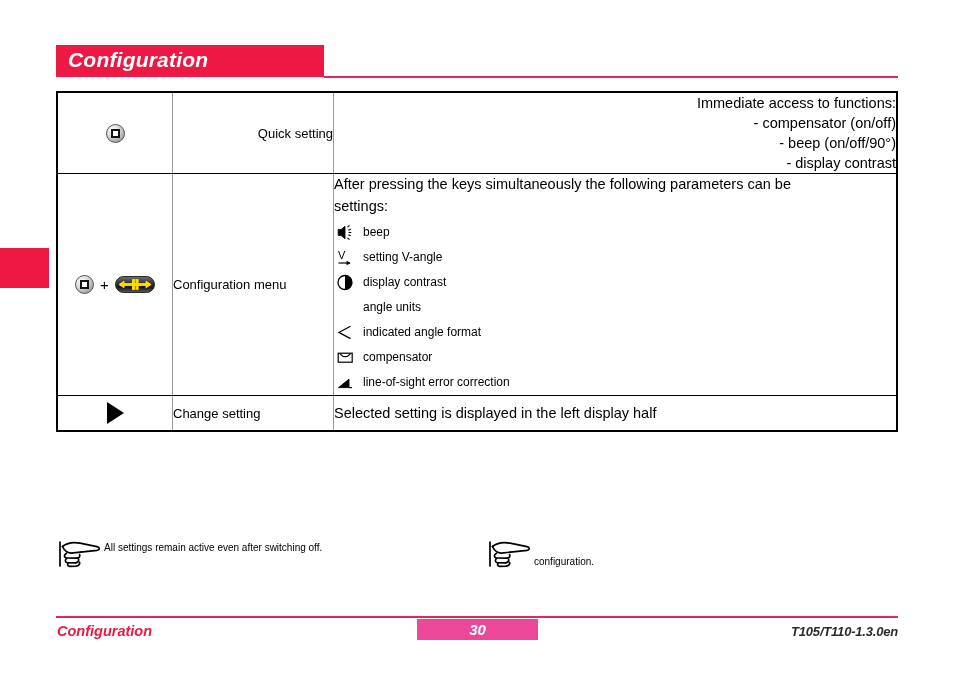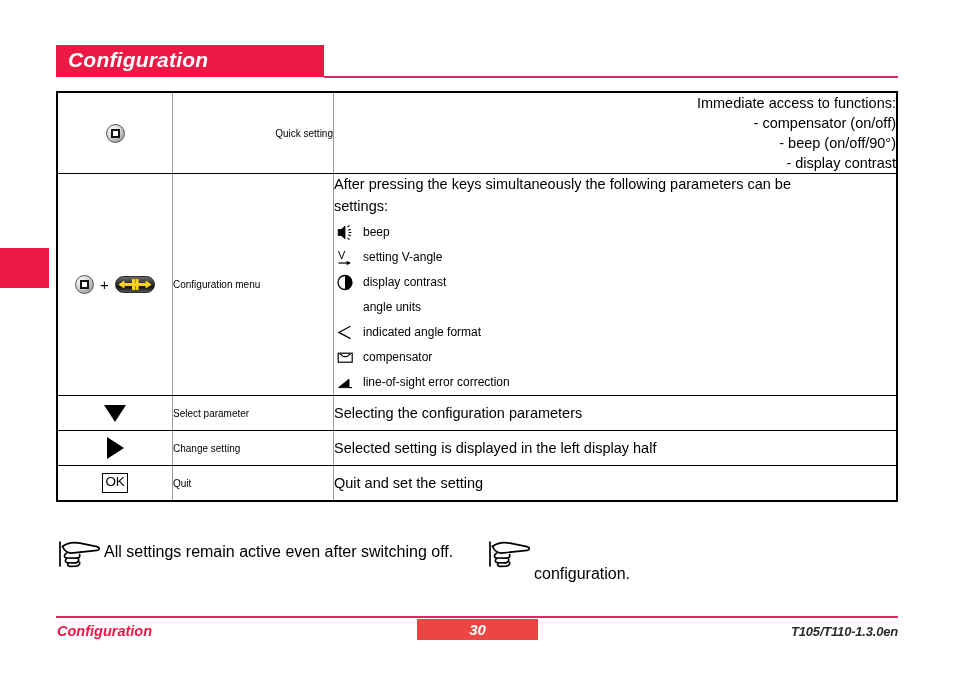--- a/index.html
+++ b/index.html
@@ -86,21 +86,21 @@
   .table tr:last-child td { border-bottom: none; }
 
   .col-icon {
     width: 114px;
     border-right: 1.2px solid #9a9a9a;
     text-align: center;
   }
   .col-label {
     width: 160px;
     border-right: 1.2px solid #9a9a9a;
-    font-size: 10px;
+    font-size: 13px;
     padding: 6px 0 6px 6px;
   }
   .col-desc {
     font-size: 14.5px;
     padding: 7px 8px 7px 5px;
     line-height: 1.38;
   }
 
   .desc-line { white-space: nowrap; }
   .desc-head { margin-bottom: 2px; }
@@ -217,21 +217,21 @@
     align-items: flex-start;
   }
   .note-1 { width: 430px; }
   .note-2 { width: 410px; }
   .note-hand {
     width: 46px;
     min-width: 46px;
     padding-top: 1px;
   }
   .note-text {
-    font-size: 16px;
+    font-size: 10px;
     line-height: 1.35;
     padding-top: 3px;
   }
 
   
   .footer-rule {
     position: absolute;
     left: 56px;
     top: 616px;
     width: 842px;
@@ -246,21 +246,21 @@
     font-weight: bold;
     font-style: italic;
     color: #ED1944;
   }
   .footer-page {
     position: absolute;
     left: 417px;
     top: 619px;
     width: 121px;
     height: 21px;
-    background: #ef4444;
+    background: #ec4899;
     color: #ffffff;
     font-size: 15px;
     font-weight: bold;
     font-style: italic;
     display: flex;
     align-items: center;
     justify-content: center;
   }
   .footer-right {
     position: absolute;
@@ -392,49 +392,31 @@
               <svg width="19" height="14" viewBox="0 0 19 14">
                 <path d="M15 11.6 L1.5 11.6 L12 3.2 L12 11.6 Z" fill="#000" stroke="#000" stroke-width="0.9"></path>
               </svg>
             </span>
             <span class="param-txt">line-of-sight error correction</span>
           </li>
         </ul>
       </td>
     </tr>
 
-    <tr>
-      <td class="col-icon">
-        <div class="icon-cell-inner">
-          <span class="tri-down"></span>
-        </div>
-      </td>
-      <td class="col-label">Select parameter</td>
-      <td class="col-desc">Selecting the configuration parameters</td>
-    </tr>
 
     <tr>
       <td class="col-icon">
         <div class="icon-cell-inner">
           <span class="tri-right"></span>
         </div>
       </td>
       <td class="col-label">Change setting</td>
       <td class="col-desc">Selected setting is displayed in the left display half</td>
     </tr>
 
-    <tr>
-      <td class="col-icon">
-        <div class="icon-cell-inner">
-          <span class="ok-key">OK</span>
-        </div>
-      </td>
-      <td class="col-label">Quit</td>
-      <td class="col-desc">Quit and set the setting</td>
-    </tr>
   </tbody>
 </table>
 </div>
 
 <div class="notes">
   <div class="note note-1">
     <span class="note-hand">
       <svg width="44" height="30" viewBox="0 0 44 30">
         <g fill="none" stroke="#000" stroke-width="1.7" stroke-linejoin="round" stroke-linecap="round">
           <path d="M2 3 L2 27"></path>

